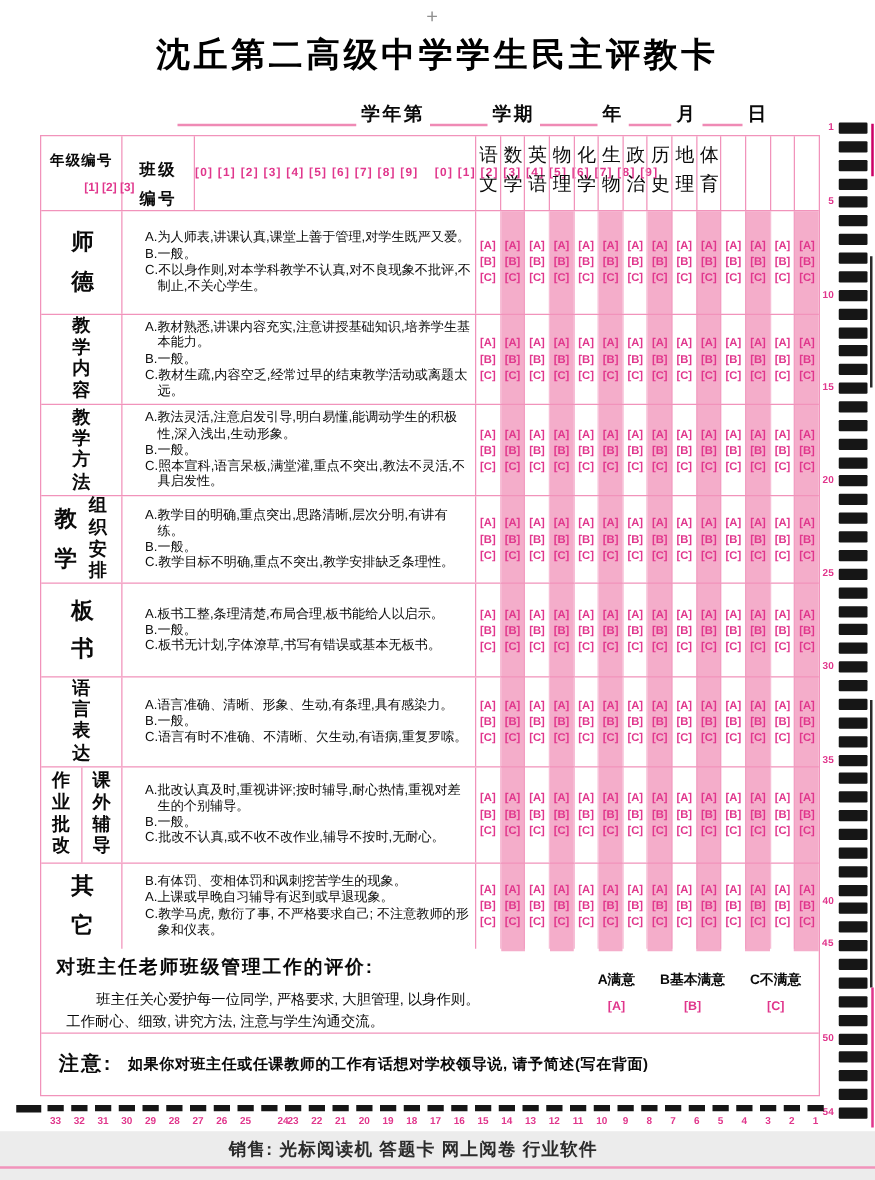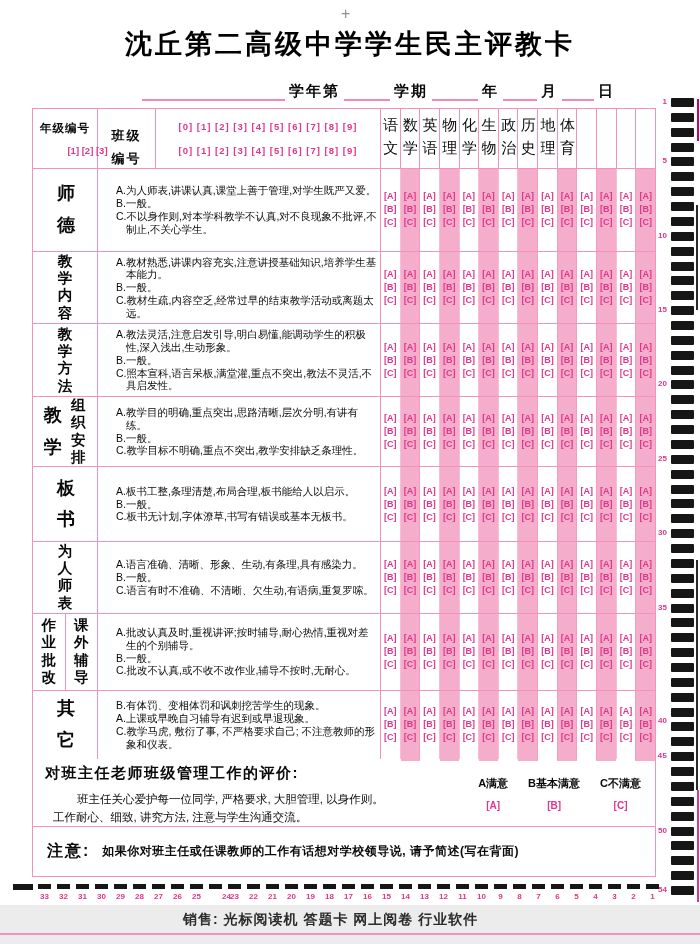--- a/index.html
+++ b/index.html
@@ -29,22 +29,22 @@
   .row{display:flex;border-bottom:1px solid var(--line);position:relative;z-index:1;}
   .row:last-child{border-bottom:none;}
   
   .header-row{height:60px;}
   .grade-cell{width:65px;border-right:1px solid var(--line);display:flex;flex-direction:column;
               align-items:center;justify-content:center;gap:9px;}
   .grade-label{font-size:11.5px;font-weight:bold;letter-spacing:1px;}
   .grade-opts{font-size:9.5px;font-weight:bold;color:var(--pink);white-space:nowrap;margin-left:45px;}
   .class-cell{width:58px;border-right:1px solid var(--line);display:flex;flex-direction:column;
               align-items:center;justify-content:flex-end;gap:5px;font-size:13px;font-weight:bold;letter-spacing:2px;}
-  .digits-cell{width:225px;border-right:1px solid var(--line);display:flex;flex-direction:column;
-               align-items:center;justify-content:center;gap:13px;}
+  .digits-cell{width:225px;border-right:1px solid var(--line);display:flex;flex-direction:row;
+               align-items:center;justify-content:flex-start;gap:13px;}
   .digit-row{font-size:9.5px;font-weight:bold;color:var(--pink);letter-spacing:1px;white-space:nowrap;}
   .subjects{flex:1;display:flex;}
   .subj-col{flex:1;display:flex;justify-content:center;}
   .subj-col + .subj-col{border-left:1px solid var(--line);}
   .vsubj{width:16px;font-size:15px;font-weight:normal;line-height:1.5;word-break:break-all;
          text-align:right;padding-top:5px;}
   
   .label-cell{width:65px;border-right:1px solid var(--line);display:flex;align-items:center;
               justify-content:space-evenly;}
   .vlabel{width:16px;font-size:14.5px;font-weight:bold;line-height:1.2;word-break:break-all;text-align:center;}
@@ -569,21 +569,21 @@
             <div class="bubble">[C]</div>
           </div>
           <div class="bcol">
             <div class="bubble">[A]</div>
             <div class="bubble">[B]</div>
             <div class="bubble">[C]</div>
           </div>
         </div>
       </div><div class="row crit-row" style="height: 72px;">
         <div class="label-cell">
-          <div class="vlabel">为人师表</div>
+          <div class="vlabel">语言表达</div>
         </div>
         <div class="desc-cell">
           <div class="opt">A.语言准确、清晰、形象、生动,有条理,具有感染力。</div>
           <div class="opt">B.一般。</div>
           <div class="opt">C.语言有时不准确、不清晰、欠生动,有语病,重复罗嗦。</div>
         </div>
         <div class="bubbles">
           <div class="bcol">
             <div class="bubble">[A]</div>
             <div class="bubble">[B]</div>

